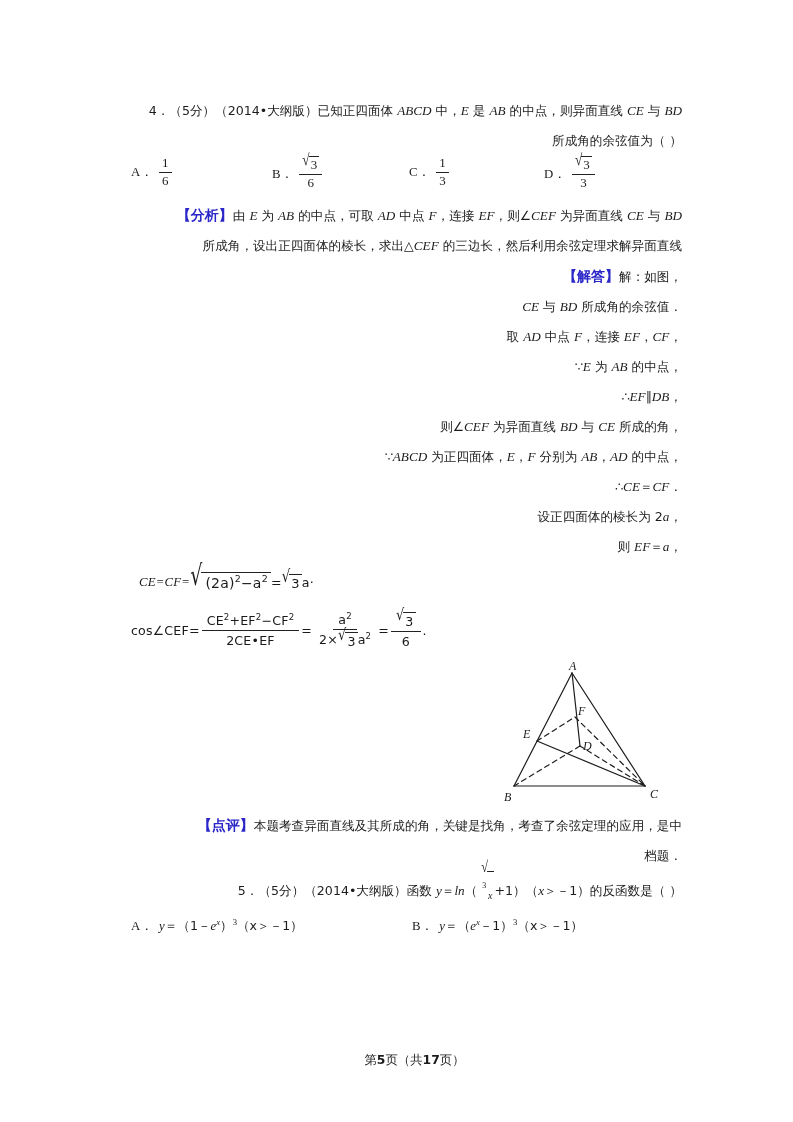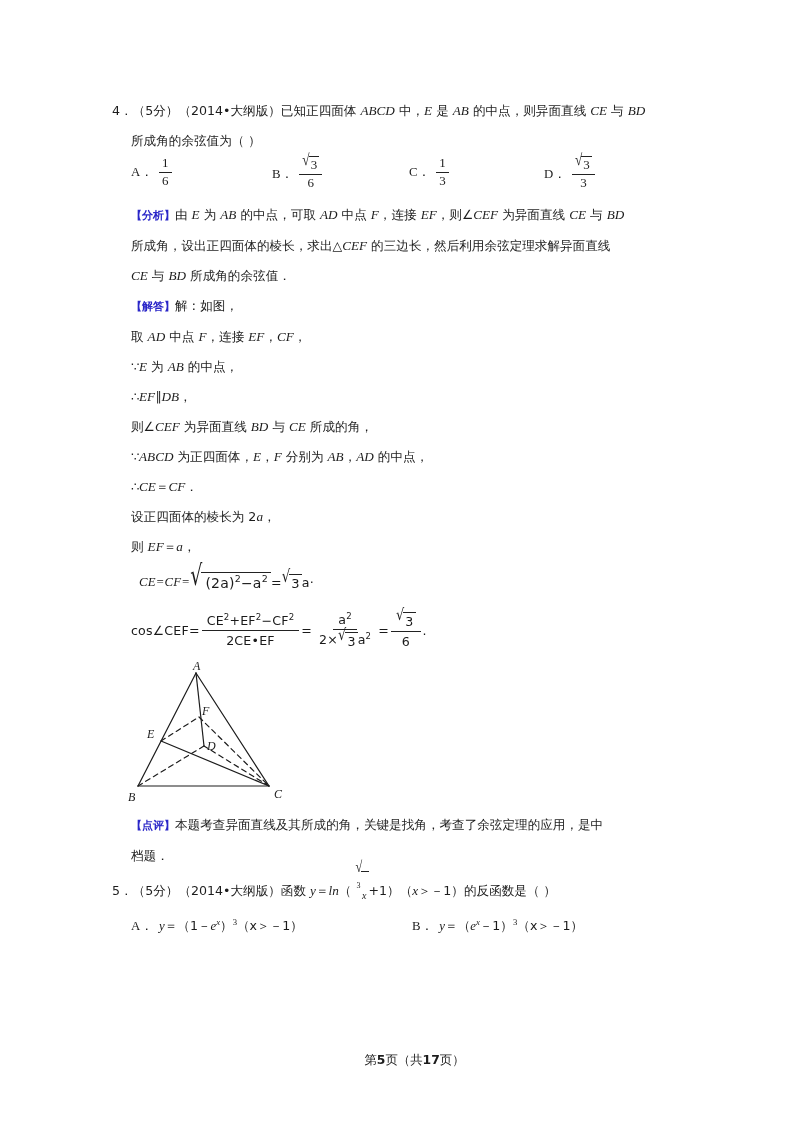--- a/index.html
+++ b/index.html
@@ -20,37 +20,38 @@
     left: 0; top: 0;
     width: 793px;
     height: 1122px;
     background: #fff;
   }
   .content {
     position: absolute;
     left: 112px;
     top: 96px;
     width: 570px;
+    text-align: right;
   }
 
   
   .line {
     font-size: 13.2px;
     line-height: 30px;
     white-space: nowrap;
     color: #1c1c1c;
   }
   .indent { padding-left: 19px; }
 
   .zh { font-family: "DejaVu Sans", "Liberation Sans", sans-serif; font-size: 12.6px; }
   .it { font-style: italic; font-family: "Liberation Serif", serif; }
   .tag {
     color: #2a26c8;
     font-family: "DejaVu Sans", "Liberation Sans", sans-serif;
-    font-size: 11px;
+    font-size: 14px;
     font-weight: 600;
   }
 
   
   .choices {
     position: relative;
     height: 44px;
     padding-left: 19px;
   }
   .choice {
@@ -213,25 +214,25 @@
       </div>
     </div>
 
     <div class="line indent">
       <span class="tag">【分析】</span><span class="zh">由 </span><span class="it">E</span><span class="zh"> 为 </span><span class="it">AB</span><span class="zh"> 的中点，可取 </span><span class="it">AD</span><span class="zh"> 中点 </span><span class="it">F</span><span class="zh">，连接 </span><span class="it">EF</span><span class="zh">，则∠</span><span class="it">CEF</span><span class="zh"> 为异面直线 </span><span class="it">CE</span><span class="zh"> 与 </span><span class="it">BD</span>
     </div>
     <div class="line indent">
       <span class="zh">所成角，设出正四面体的棱长，求出△</span><span class="it">CEF</span><span class="zh"> 的三边长，然后利用余弦定理求解异面直线</span>
     </div>
     <div class="line indent">
+      <span class="tag">【解答】</span><span class="zh">解：如图，</span>
+    </div>
+
+    <div class="line indent">
       <span class="it">CE</span><span class="zh"> 与 </span><span class="it">BD</span><span class="zh"> 所成角的余弦值．</span>
-    </div>
-
-    <div class="line indent">
-      <span class="tag">【解答】</span><span class="zh">解：如图，</span>
     </div>
     <div class="line indent">
       <span class="zh">取 </span><span class="it">AD</span><span class="zh"> 中点 </span><span class="it">F</span><span class="zh">，连接 </span><span class="it">EF</span><span class="zh">，</span><span class="it">CF</span><span class="zh">，</span>
     </div>
     <div class="line indent">
       <span class="zh">∵</span><span class="it">E</span><span class="zh"> 为 </span><span class="it">AB</span><span class="zh"> 的中点，</span>
     </div>
     <div class="line indent">
       <span class="zh">∴</span><span class="it">EF</span><span class="zh">∥</span><span class="it">DB</span><span class="zh">，</span>
     </div>

